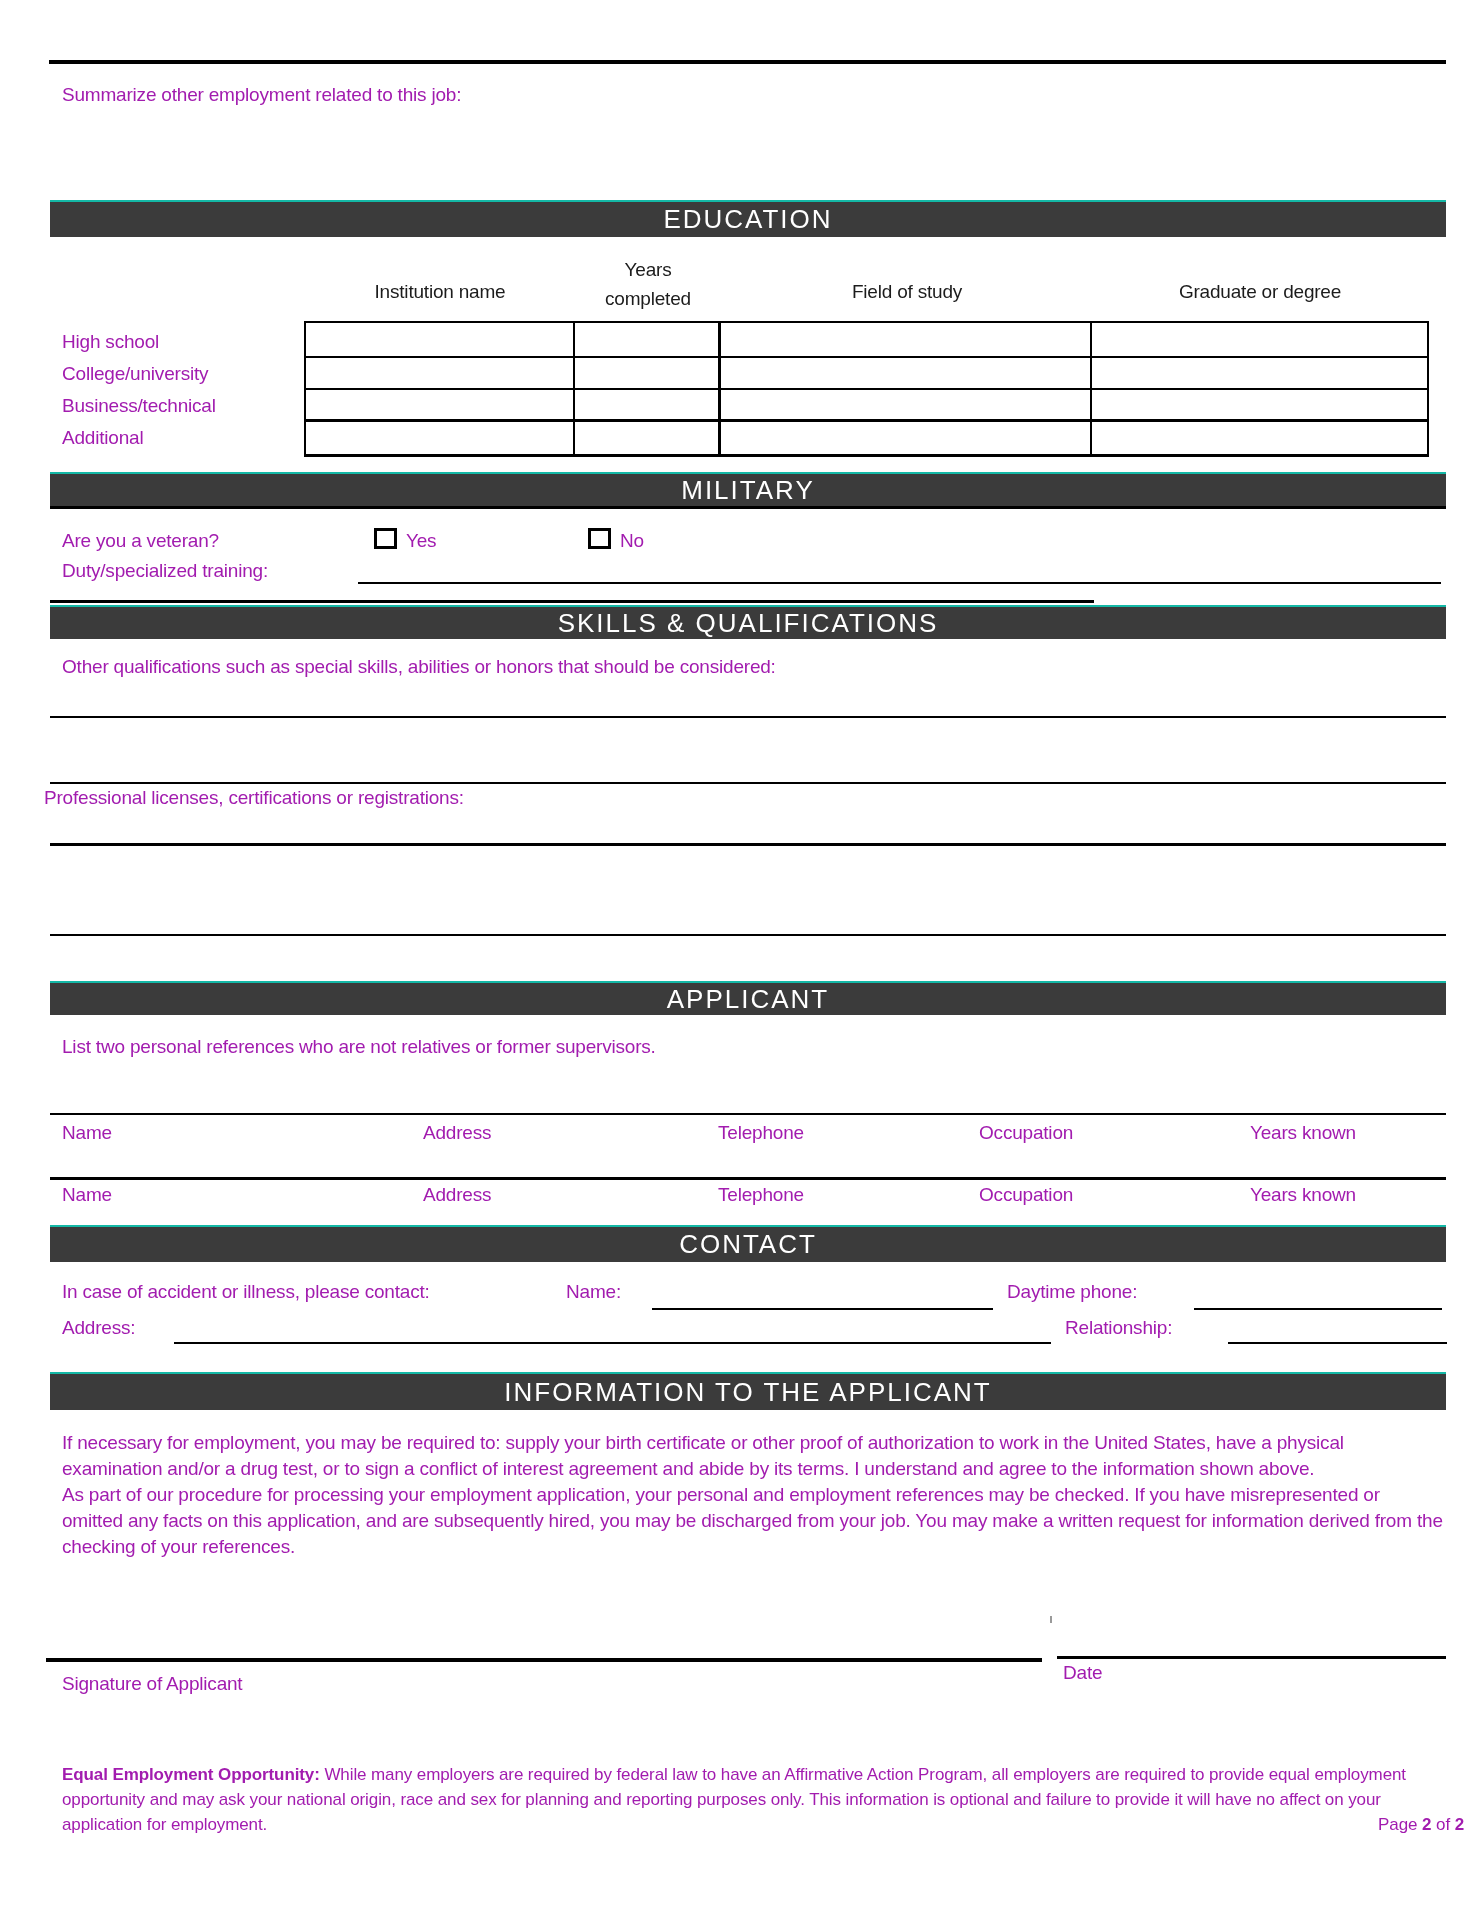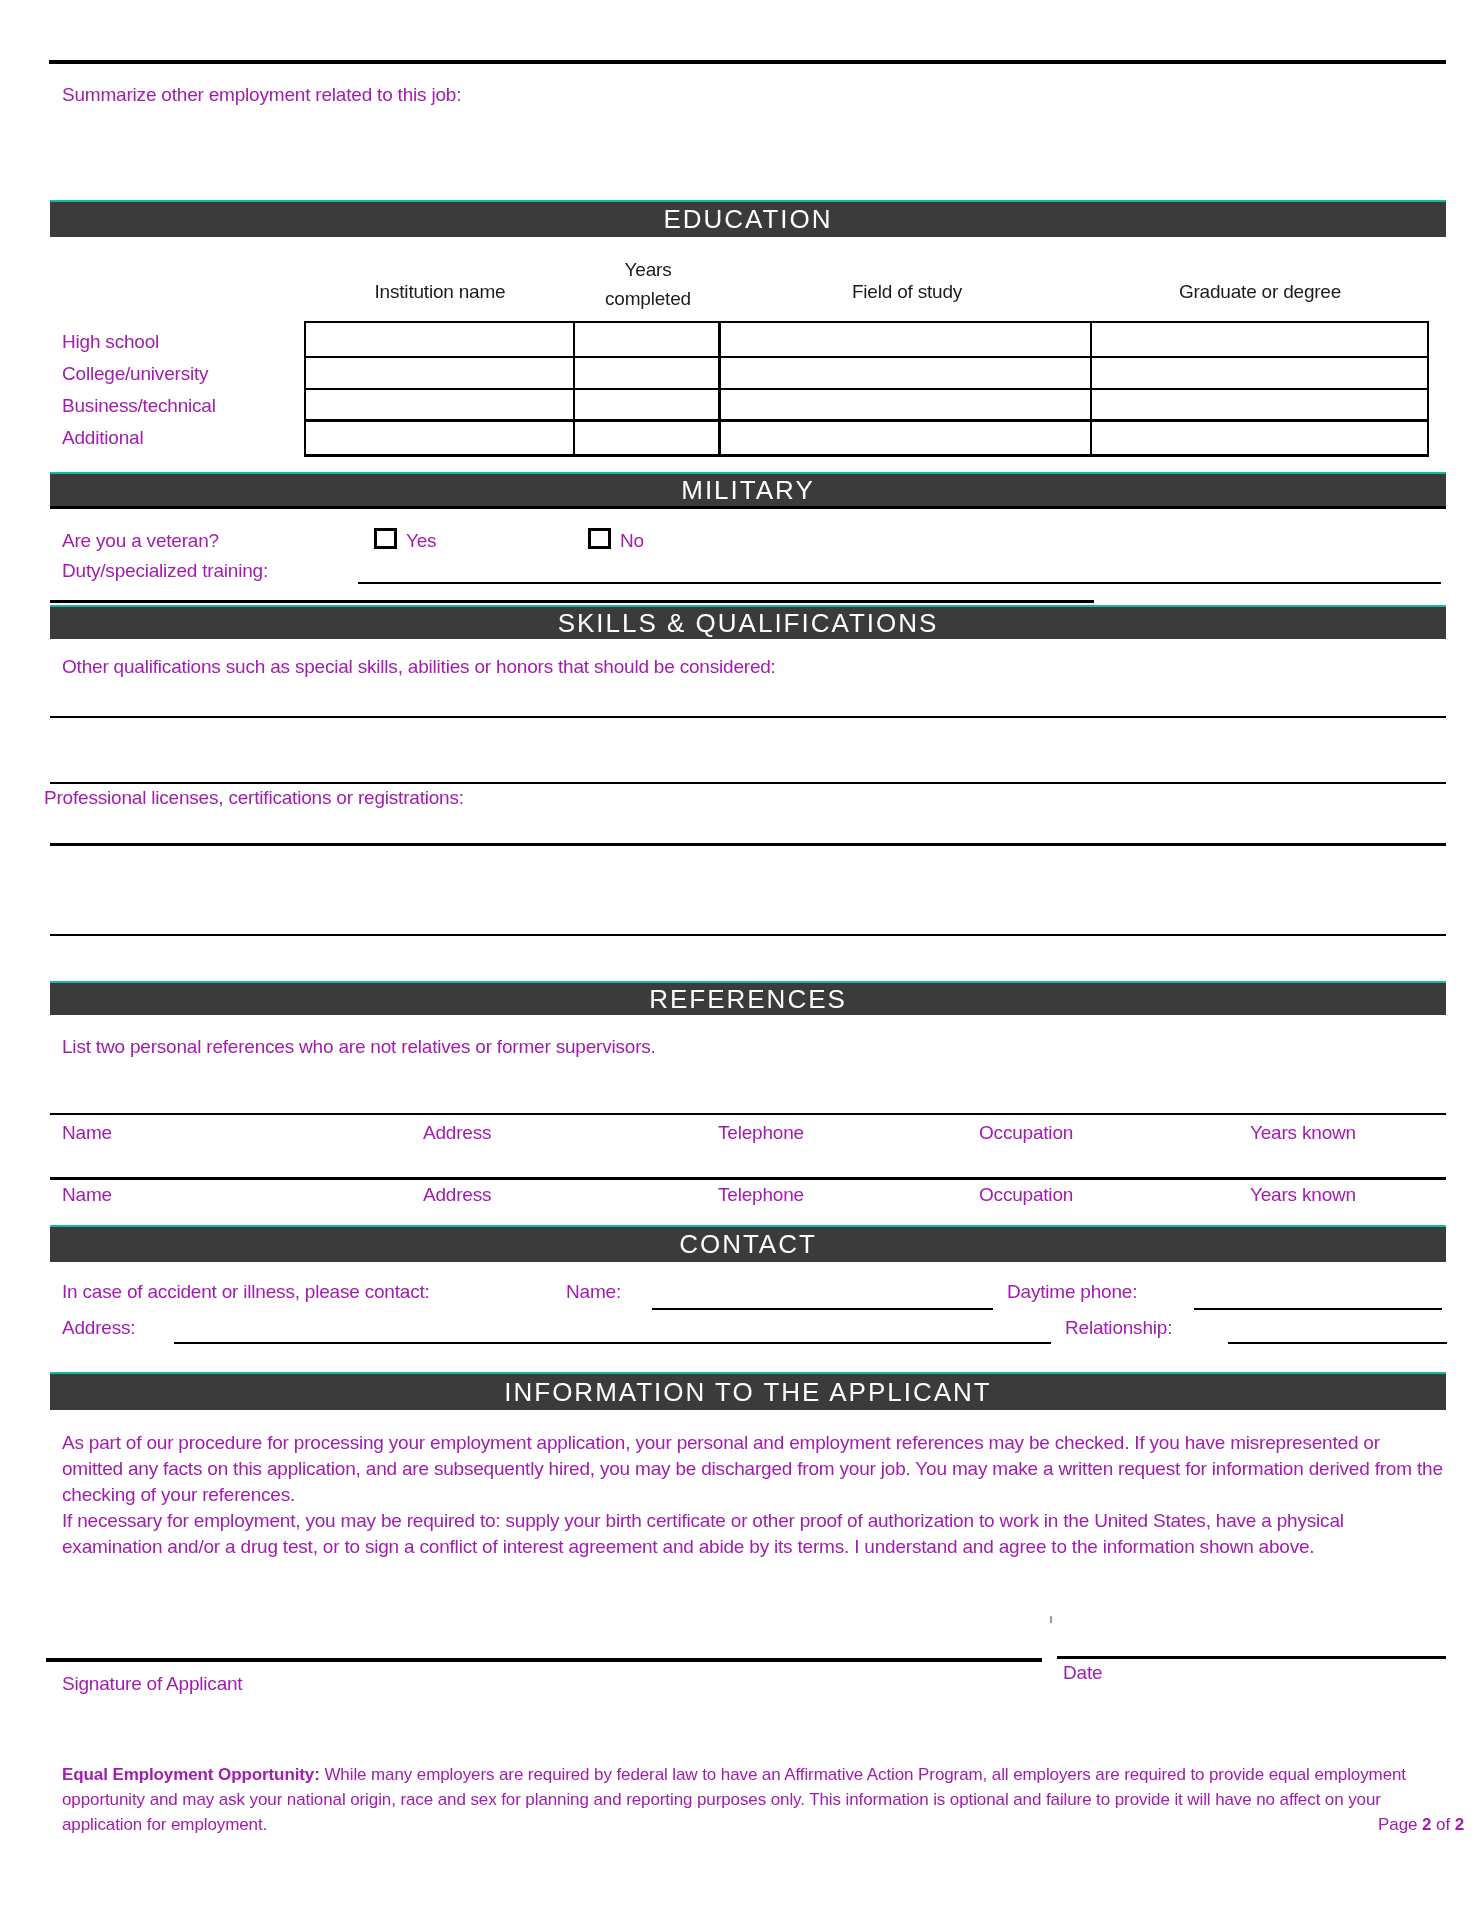--- a/index.html
+++ b/index.html
@@ -121,21 +121,21 @@
   <div class="hline" style="left:50px;top:716px;width:1396px;height:2px;"></div>
 
   <div class="hline" style="left:50px;top:782px;width:1396px;height:2px;"></div>
 
   <div class="t" style="left:44px;top:787px;text-align:right;">Professional licenses, certifications or registrations:</div>
   <div class="hline" style="left:50px;top:843px;width:1396px;height:3px;"></div>
 
   <div class="hline" style="left:50px;top:934px;width:1396px;height:2px;"></div>
 
   <div class="bar" style="top:981px;height:32px;line-height:32px;">
-    <span>REFERENCES</span>
+    <span>APPLICANT</span>
   </div>
 
   <div class="t" style="left:62px;top:1036px;">List two personal references who are not relatives or former supervisors.</div>
 
   <div class="hline" style="left:50px;top:1113px;width:1396px;height:2px;"></div>
   <div class="t" style="left:62px;top:1122px;">Name</div>
   <div class="t" style="left:423px;top:1122px;">Address</div>
   <div class="t" style="left:718px;top:1122px;">Telephone</div>
   <div class="t" style="left:979px;top:1122px;">Occupation</div>
   <div class="t" style="left:1250px;top:1122px;">Years known</div>
@@ -160,22 +160,22 @@
   <div class="t" style="left:62px;top:1317px;">Address:</div>
   <div class="hline" style="left:174px;top:1342px;width:877px;height:2px;"></div>
   <div class="t" style="left:1065px;top:1317px;">Relationship:</div>
   <div class="hline" style="left:1228px;top:1342px;width:219px;height:2px;"></div>
 
   <div class="bar" style="top:1372px;height:36px;line-height:36px;">
     <span>INFORMATION TO THE APPLICANT</span>
   </div>
 
   <div class="t wrap para" style="left:62px;top:1430px;width:1382px;line-height:26px;">
+    <p>If necessary for employment, you may be required to: supply your birth certificate or other proof of authorization to work in the United States, have a physical examination and/or a drug test, or to sign a conflict of interest agreement and abide by its terms. I understand and agree to the information shown above.</p>
     <p>As part of our procedure for processing your employment application, your personal and employment references may be checked. If you have misrepresented or omitted any facts on this application, and are subsequently hired, you may be discharged from your job. You may make a written request for information derived from the checking of your references.</p>
-    <p>If necessary for employment, you may be required to: supply your birth certificate or other proof of authorization to work in the United States, have a physical examination and/or a drug test, or to sign a conflict of interest agreement and abide by its terms. I understand and agree to the information shown above.</p>
   </div>
 
   <div class="gline" style="left:1050px;top:1616px;width:2px;height:7px;"></div>
 
   <div class="hline" style="left:46px;top:1658px;width:996px;height:4px;"></div>
   <div class="hline" style="left:1057px;top:1656px;width:389px;height:3px;"></div>
   <div class="t" style="left:62px;top:1673px;">Signature of Applicant</div>
   <div class="t" style="left:1063px;top:1662px;">Date</div>
 
   <div class="t wrap eeo" style="left:62px;top:1762px;width:1382px;">

